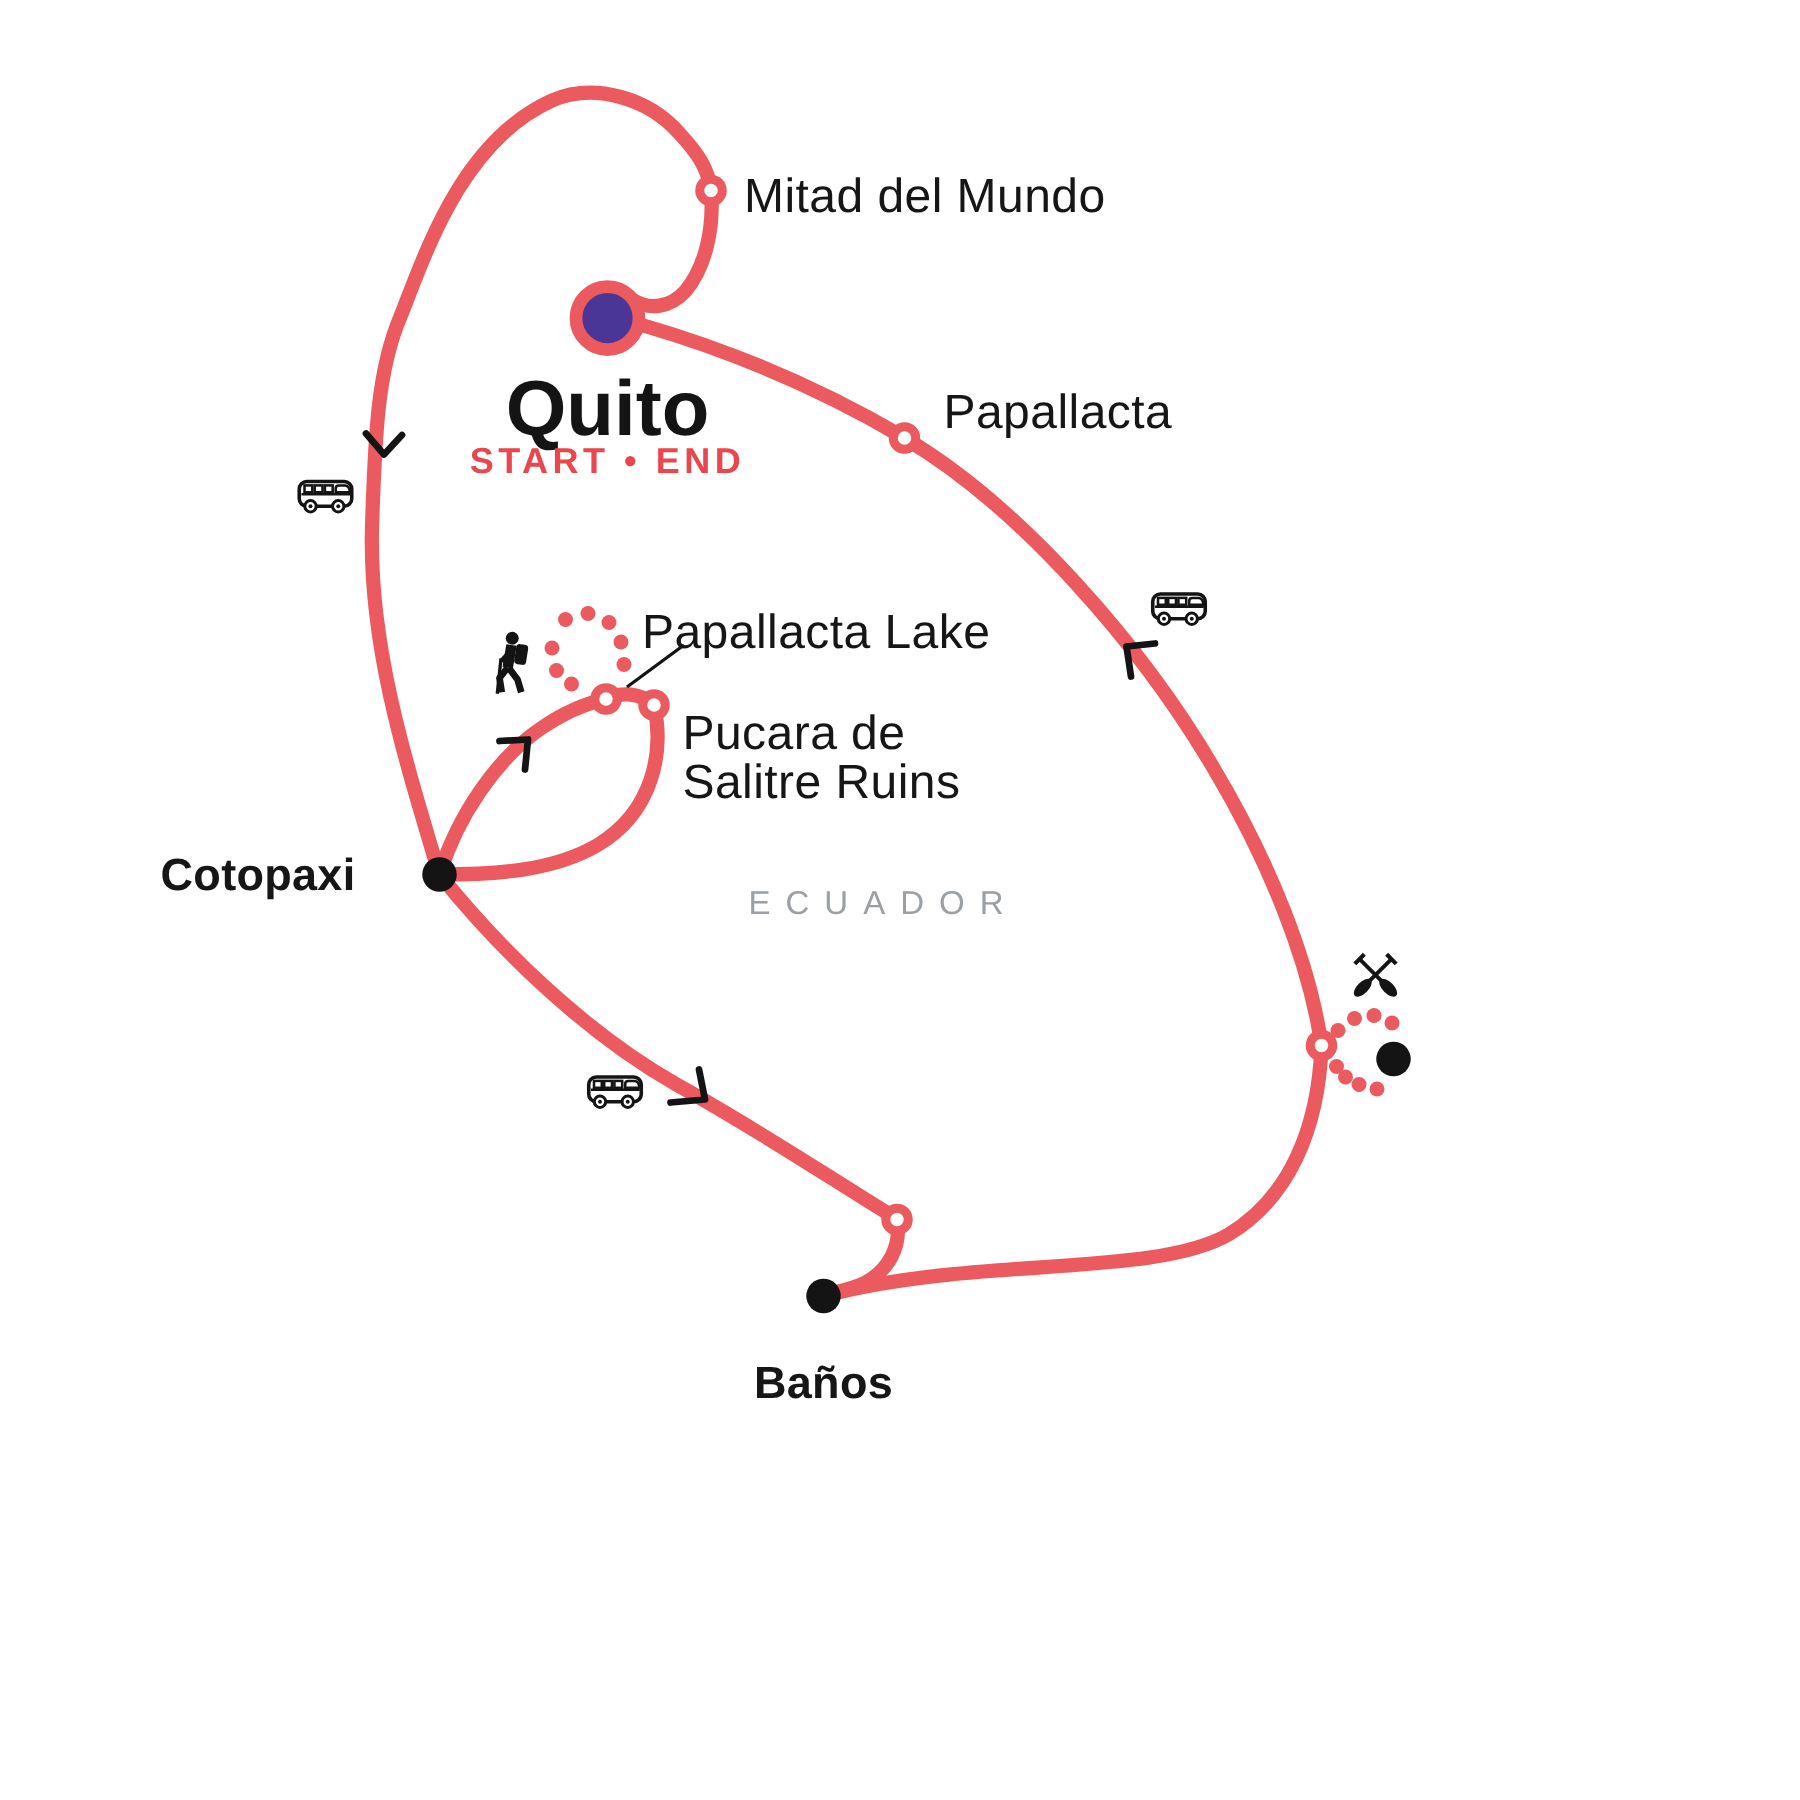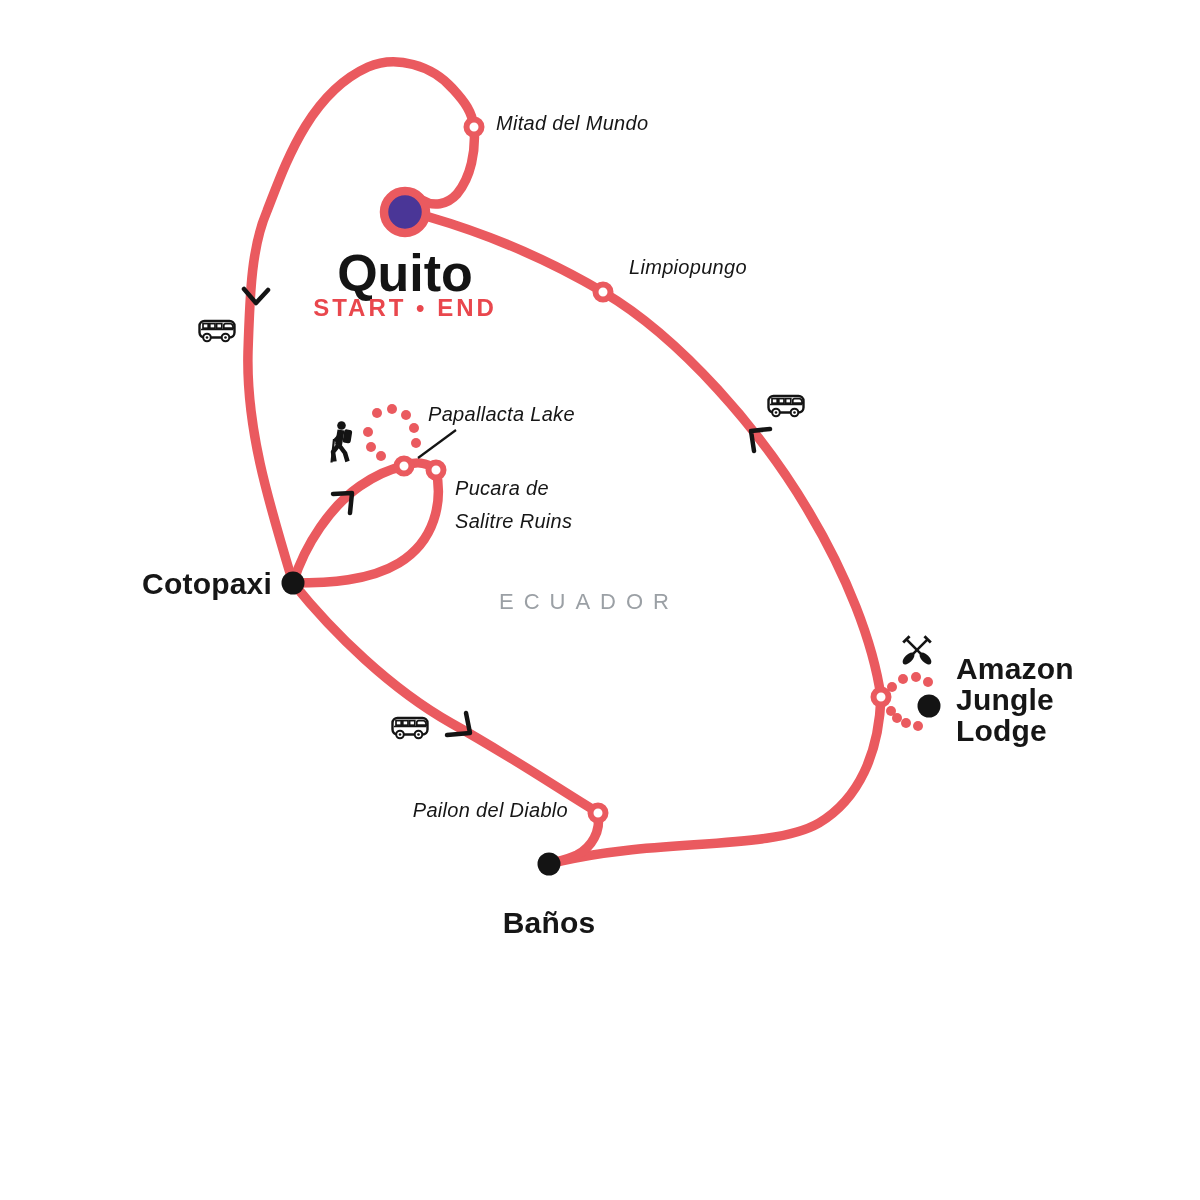--- a/index.html
+++ b/index.html
@@ -5,24 +5,24 @@
   html,body{margin:0;padding:0;background:#ffffff;}
   .canvas{
     position:relative;
     width:1200px;height:1200px;
     background:#ffffff;
     overflow:hidden;
     font-family:"Liberation Sans", sans-serif;
   }
   .canvas svg{position:absolute;left:0;top:0;}
   .lbl{position:absolute;color:#161616;white-space:nowrap;}
-  .lbl-italic{font-style:italic;font-size:20px;letter-spacing:.3px;}
+  .lbl-italic{font-size:32px;letter-spacing:.3px;}
   .lbl-bold{font-weight:700;font-size:30px;letter-spacing:.2px;}
   .lbl-center{text-align:center;}
-  .lbl-right{text-align:right;}
+  .lbl-right{text-align:center;}
   .quito-name{font-weight:700;font-size:52px;letter-spacing:0;color:#141414;}
   .start-end{font-weight:700;font-size:24px;letter-spacing:3px;color:var(--accent,#E9474D);}
   .region{font-size:22px;letter-spacing:10px;color:var(--region,#9BA0A5);font-weight:400;}
   .line2{line-height:33px;}
   .line3{line-height:31px;}
   
   .route{fill:none;stroke:var(--route,#EA5A5F);stroke-width:9.5;stroke-linecap:round;}
   .dot{fill:var(--route,#EA5A5F);}
   .stop-open{fill:#ffffff;stroke:var(--route,#EA5A5F);stroke-width:6;}
   .stop-black{fill:#141414;}
@@ -128,36 +128,30 @@
     <circle class="stop-black" cx="929" cy="706" r="11.5"></circle>
 
     <circle class="start-stop" cx="405" cy="212" r="21"></circle>
   </svg>
 
   <div class="lbl lbl-center quito-name" style="left:285px;top:243px;width:240px;">Quito</div>
   <div class="lbl lbl-center start-end" style="left:285px;top:294px;width:240px;">START • END</div>
 
   <div class="lbl lbl-italic" style="left:496px;top:112px;">Mitad del Mundo</div>
 
-  <div class="lbl lbl-italic" style="left:629px;top:256px;">Limpiopungo</div>
+  <div class="lbl lbl-italic" style="left:629px;top:256px;">Papallacta</div>
 
   <div class="lbl lbl-italic" style="left:428px;top:403px;">Papallacta Lake</div>
 
   <div class="lbl lbl-italic line2" style="left:455px;top:472px;">
     <div>Pucara de</div>
     <div>Salitre Ruins</div>
   </div>
 
   <div class="lbl lbl-bold lbl-right" style="left:72px;top:567px;width:200px;">Cotopaxi</div>
 
-  <div class="lbl lbl-italic lbl-right" style="left:368px;top:799px;width:200px;">Pailon del Diablo</div>
 
   <div class="lbl lbl-bold lbl-center" style="left:449px;top:906px;width:200px;">Baños</div>
 
-  <div class="lbl lbl-bold line3" style="left:956px;top:653px;">
-    <div>Amazon</div>
-    <div>Jungle</div>
-    <div>Lodge</div>
-  </div>
 
   <div class="lbl lbl-center region" style="left:479px;top:589px;width:220px;">ECUADOR</div>
 
 </div>
 
 </body></html>

